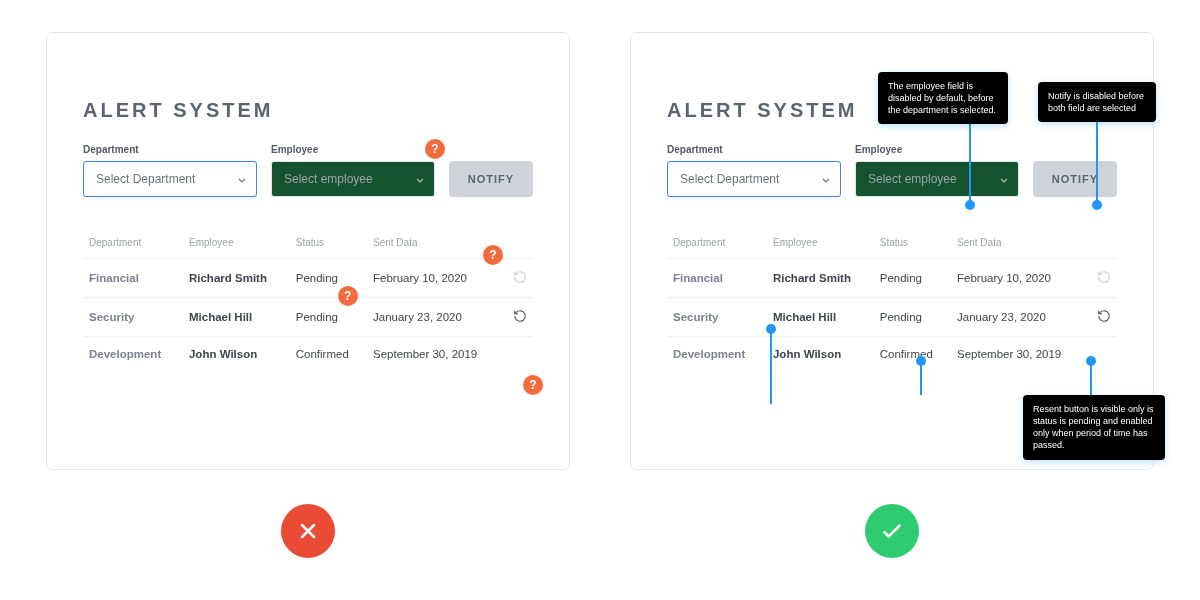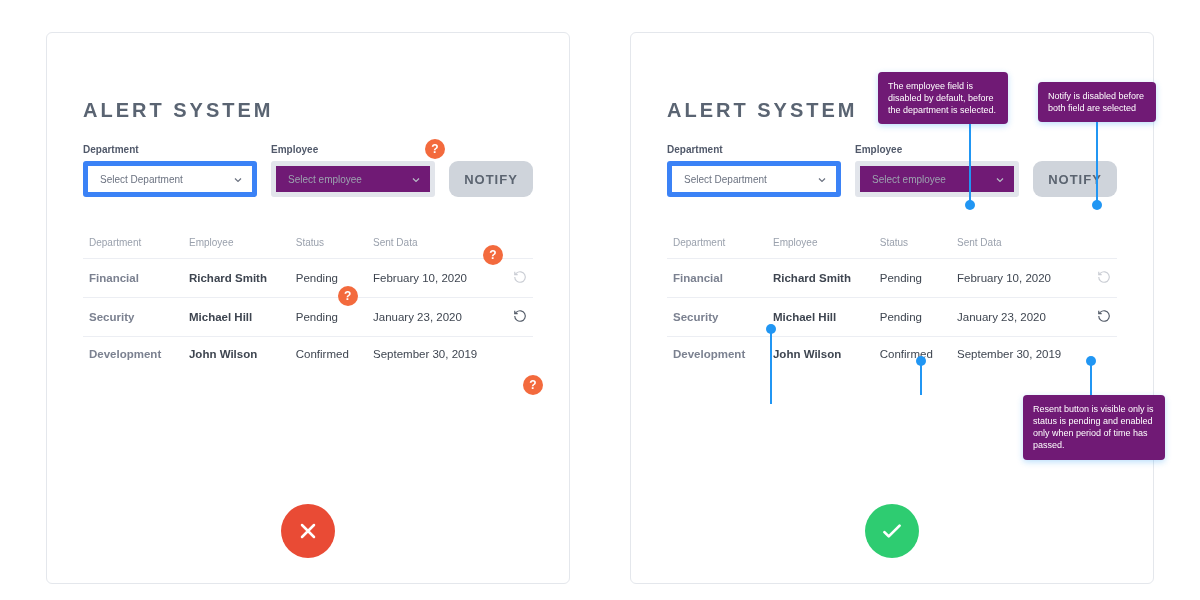--- a/index.html
+++ b/index.html
@@ -11,21 +11,21 @@
   }
   .stage {
     position: relative;
     width: 1200px;
     height: 600px;
   }
   .card {
     position: absolute;
     top: 32px;
     width: 524px;
-    height: 552px;
+    height: 438px;
     border: 1px solid #e4e7ec;
     border-radius: 6px;
     background: #fff;
     padding: 36px 36px 14px 36px;
   }
   .card-left  { left: 46px; }
   .card-right { left: 630px; }
 
   .title {
     font-size: 20px;
@@ -47,48 +47,48 @@
     gap: 6px;
   }
   .fld-label {
     font-size: 10px;
     font-weight: 600;
     color: #51596a;
   }
   .select {
     position: relative;
     height: 36px;
-    border: 5px solid #3b82f6;
+    border: 1px solid #3b82f6;
     border-radius: 3px;
     padding: 0 30px 0 12px;
     display: flex;
     align-items: center;
-    font-size: 10px;
+    font-size: 12px;
     color: #6b7280;
     background: #fff;
   }
   .select.disabled {
-    background: #701a75;
+    background: #14532d;
     color: #9ca3af;
     border-color: #e2e5eb;
   }
   .select .caret {
     position: absolute;
     right: 10px;
     top: 50%;
     transform: translateY(-50%);
   }
   .btn-notify {
     height: 36px;
     width: 86px;
     background: #cfd4db;
     color: #5b6470;
     border: none;
-    border-radius: 9px;
-    font-size: 13px;
+    border-radius: 4px;
+    font-size: 11px;
     font-weight: 700;
     letter-spacing: 1px;
     display: flex;
     align-items: center;
     justify-content: center;
     position: relative;
   }
 
   table.grid {
     width: 100%;
@@ -123,21 +123,21 @@
     color: #fff;
     font-size: 12px;
     font-weight: 700;
     display: flex; align-items: center; justify-content: center;
     z-index: 20;
   }
 
   
   .tip {
     position: absolute;
-    background: #701a75;
+    background: #000000;
     color: #fff;
     font-size: 9px;
     line-height: 1.35;
     padding: 8px 10px;
     border-radius: 4px;
     box-shadow: 0 2px 6px rgba(33,150,243,0.3);
     z-index: 30;
   }
   .blue-dot {
     position: absolute;

